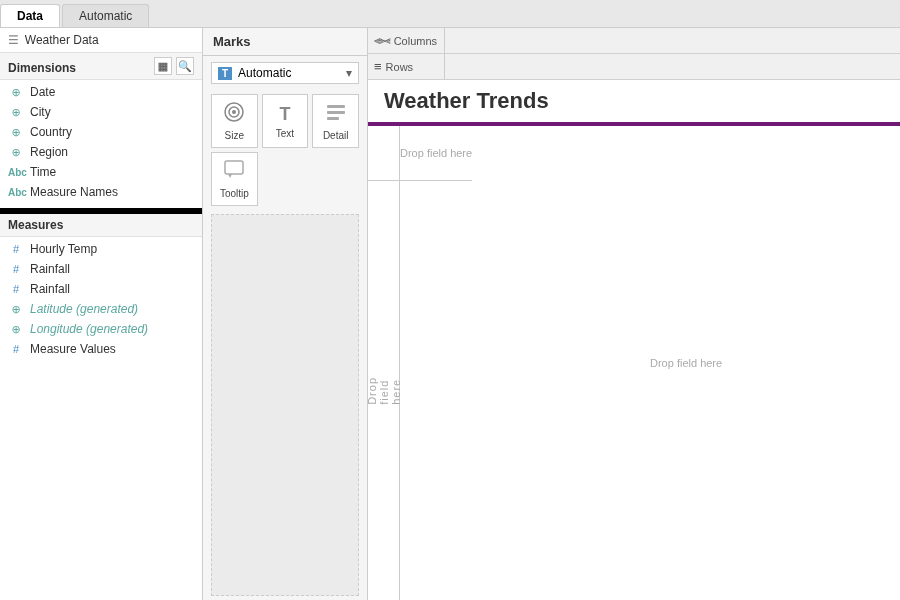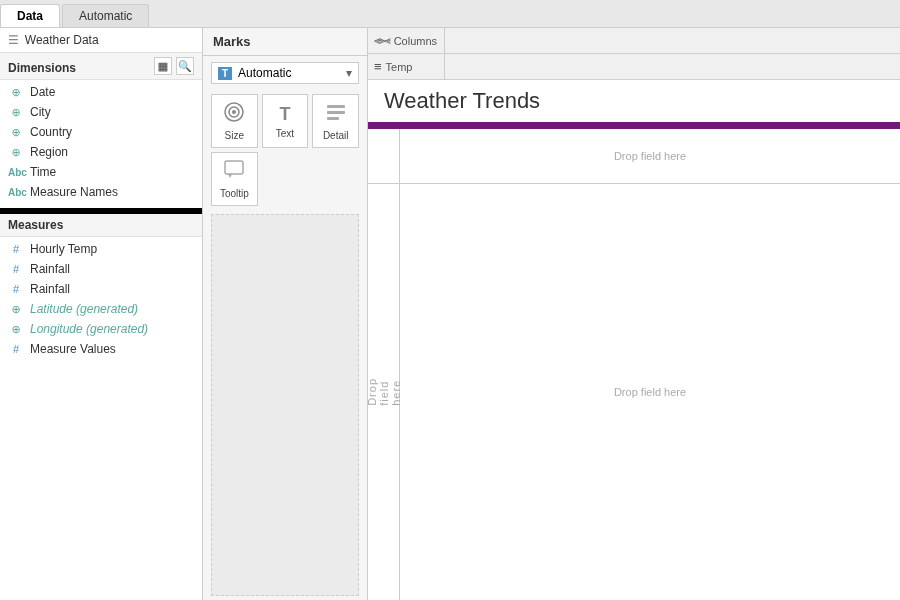--- a/index.html
+++ b/index.html
@@ -222,23 +222,23 @@
       border-left: 1px solid #ccc;
       padding-left: 6px;
       display: flex;
       align-items: center;
     }
 
     .viz-title-area {
       background: #fff;
       padding: 8px 16px;
       font-size: 22px;
-      font-weight: normal;
-      color: #333;
-      border-bottom: 7px solid #701a75;
+      font-weight: bold;
+      color: #333;
+      border-bottom: 4px solid #701a75;
     }
 
     .viz-inner {
       flex: 1;
       display: flex;
       flex-direction: column;
       background: #fff;
       margin: 0;
       overflow: hidden;
     }
@@ -269,21 +269,21 @@
       color: #aaa;
       font-size: 11px;
       writing-mode: vertical-rl;
       transform: rotate(180deg);
       letter-spacing: 1px;
     }
 
     .viz-main {
       flex: 1;
       display: flex;
-      flex-direction: column;
+      flex-direction: row;
     }
 
     .col-header {
       height: 55px;
       border-bottom: 1px solid #ccc;
       display: flex;
       align-items: center;
       justify-content: center;
     }
     .drop-field-text {
@@ -442,21 +442,21 @@
       <div class="shelf-label">
         <span class="shelf-icon" style="font-size:11px; color:#555; letter-spacing:-1px;">⫷⫸⫷</span>
         <span>Columns</span>
       </div>
       <div class="shelf-content"></div>
     </div>
 
     <div class="shelf-row">
       <div class="shelf-label">
         <span class="shelf-icon" style="font-size:13px; color:#555;">≡</span>
-        <span>Temp</span>
+        <span>Rows</span>
       </div>
       <div class="shelf-content"></div>
     </div>
 
     <div class="viz-inner">
       <div class="viz-title-area">Weather Trends</div>
       <div class="viz-body">
         <div class="row-header">
           <div class="row-header-top"></div>
           <div class="row-header-bottom">

